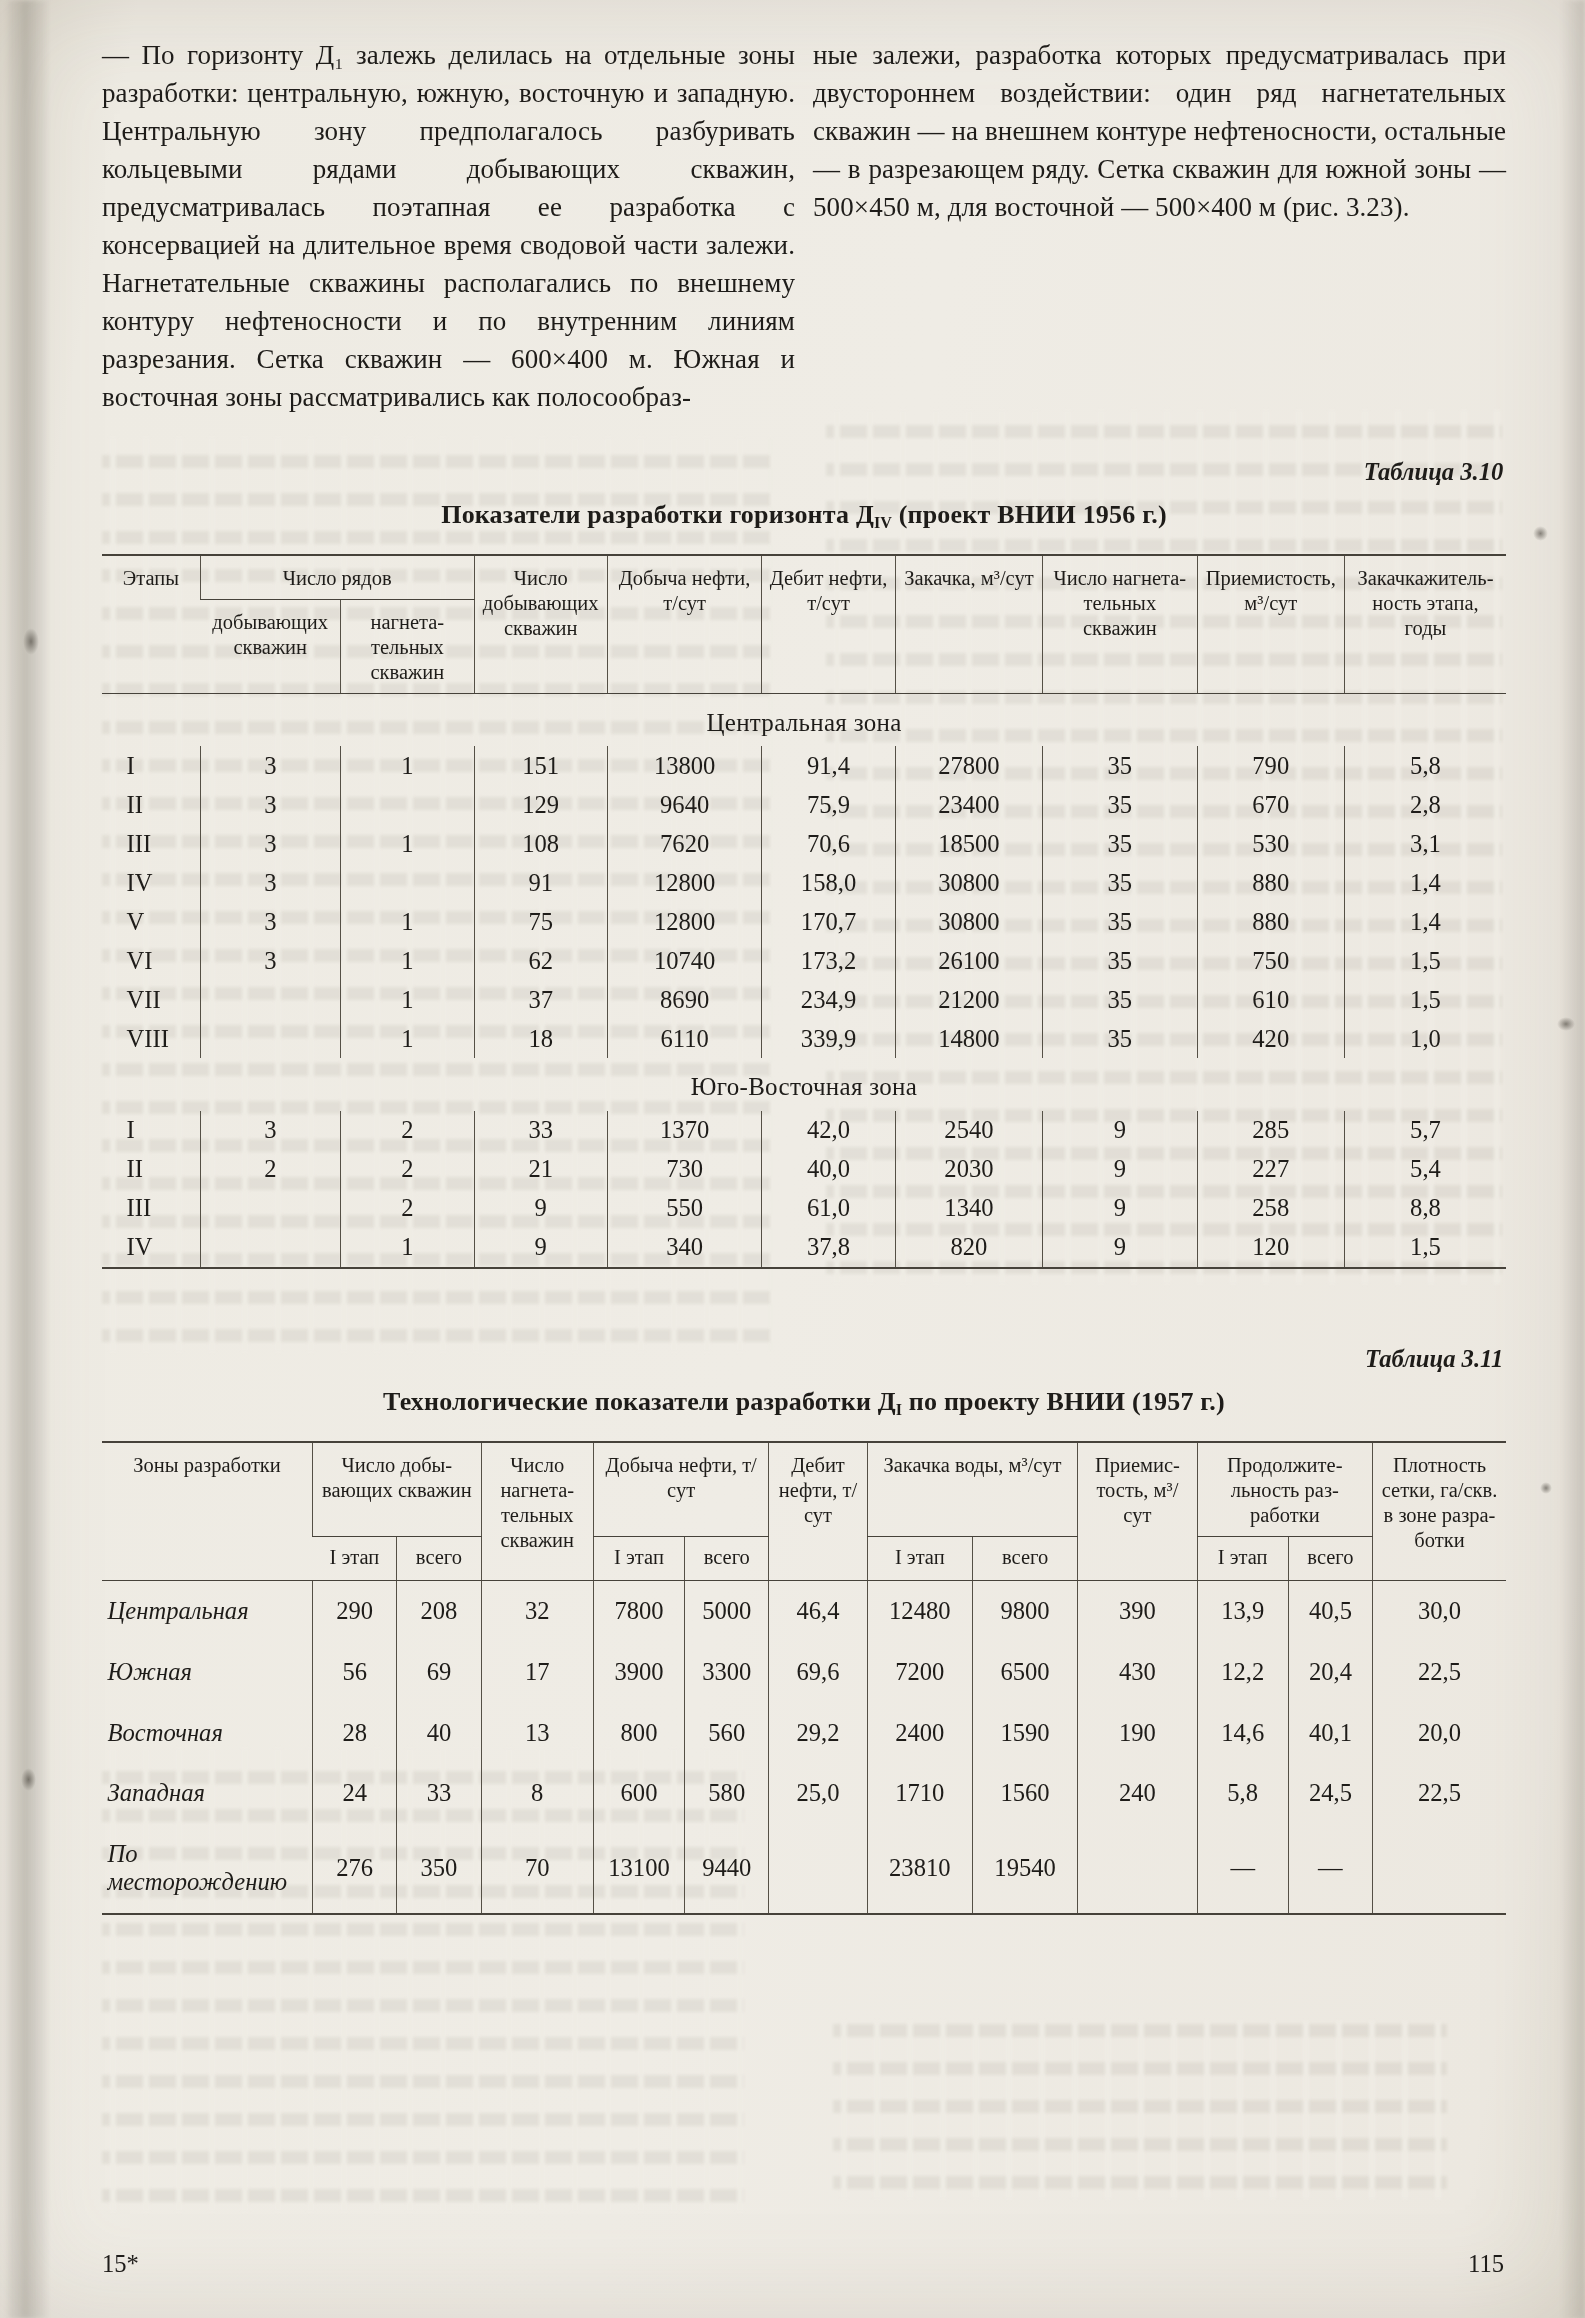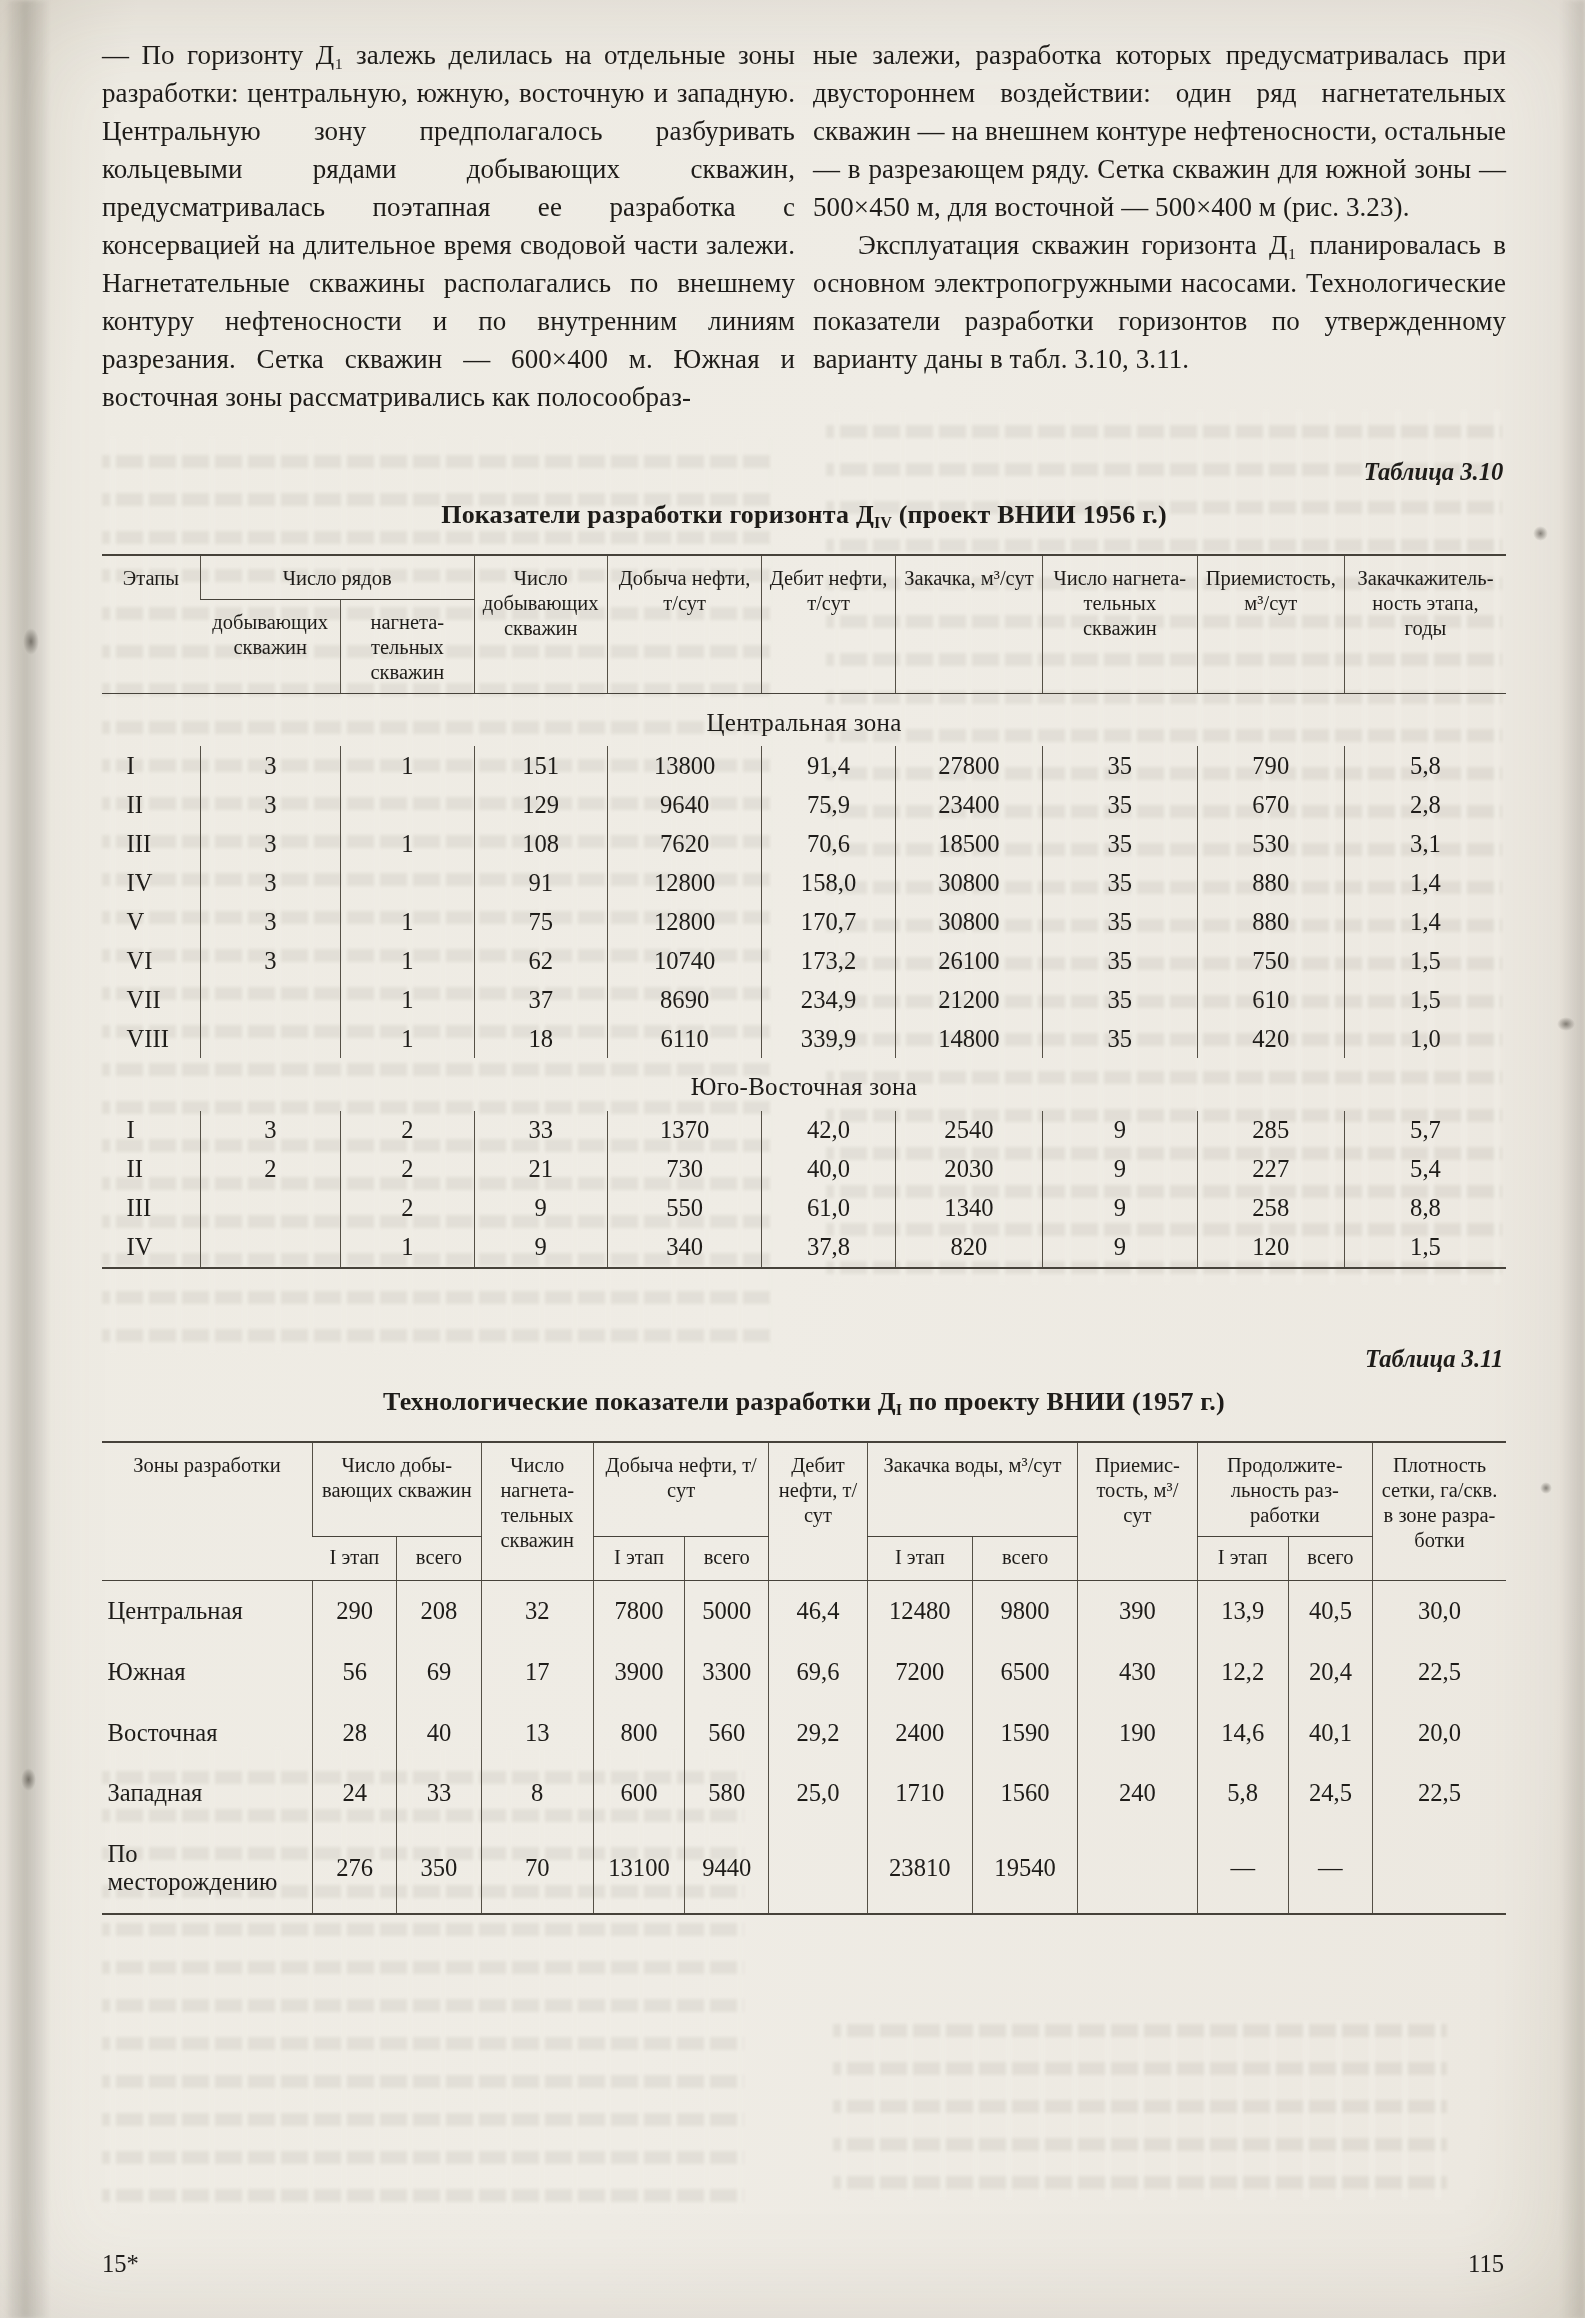--- a/index.html
+++ b/index.html
@@ -66,21 +66,21 @@
   }
   tbody td:first-child { border-left: none; }
   tbody tr.zone-row td {
     border-left: none;
     font-size: 25px;
     padding: 15px 0 9.6px;
     letter-spacing: 0.3px;
   }
   #table310 tbody td.first-col { text-align: left; padding-left: 24.6px; }
   #table311 tbody td { padding: 16.4px 4.1px; }
-  #table311 tbody td.first-col { text-align: left; padding-left: 5.5px; }
+  #table311 tbody td.first-col { text-align: left; padding-left: 5.5px; font-style: italic; }
   #table311 thead tr.subhead th { padding: 8.2px 4.1px 9.6px; vertical-align: middle; }
 
   .block-310 { margin-top: 6.8px; }
   .block-311 { margin-top: 76px; }
 
   
   .footer {
     position: absolute; z-index: 2;
     left: 102px; right: 81px; bottom: 41px;
     display: flex; justify-content: space-between;
@@ -128,21 +128,20 @@
   <div class="speck" style="left:20.5px;  top:1768px; width:15px; height:23px;"></div>
 
   <div class="content">
 
     <div class="text-columns">
       <div class="col">
         <p>— По горизонту Д₁ залежь делилась на отдельные зоны разработки: центральную, южную, восточную и западную. Центральную зону предполагалось разбуривать кольцевыми рядами добывающих скважин, предусматривалась поэтапная ее разработка с консервацией на длительное время сводовой части залежи. Нагнетательные скважины располагались по внешнему контуру нефтеносности и по внутренним линиям разрезания. Сетка скважин — 600×400 м. Южная и восточная зоны рассматривались как полосообраз-</p>
       </div>
       <div class="col">
         <p>ные залежи, разработка которых предусматривалась при двустороннем воздействии: один ряд нагнетательных скважин — на внешнем контуре нефтеносности, остальные — в разрезающем ряду. Сетка скважин для южной зоны — 500×450 м, для восточной — 500×400 м (рис. 3.23).</p>
-        <p class="indent">Эксплуатация скважин горизонта Д₁ планировалась в основном электропогружными насосами. Технологические показатели разработки горизонтов по утвержденному варианту даны в табл. 3.10, 3.11.</p>
       </div>
     </div>
 
     <div class="block-310">
       <div class="tbl-caption">Таблица 3.10</div>
       <div class="tbl-title"><span>Показатели разработки горизонта Д</span><sub>IV</sub><span> (проект ВНИИ 1956 г.)</span></div>
 
       <table id="table310">
         <colgroup>
           <col style="width:7%">

